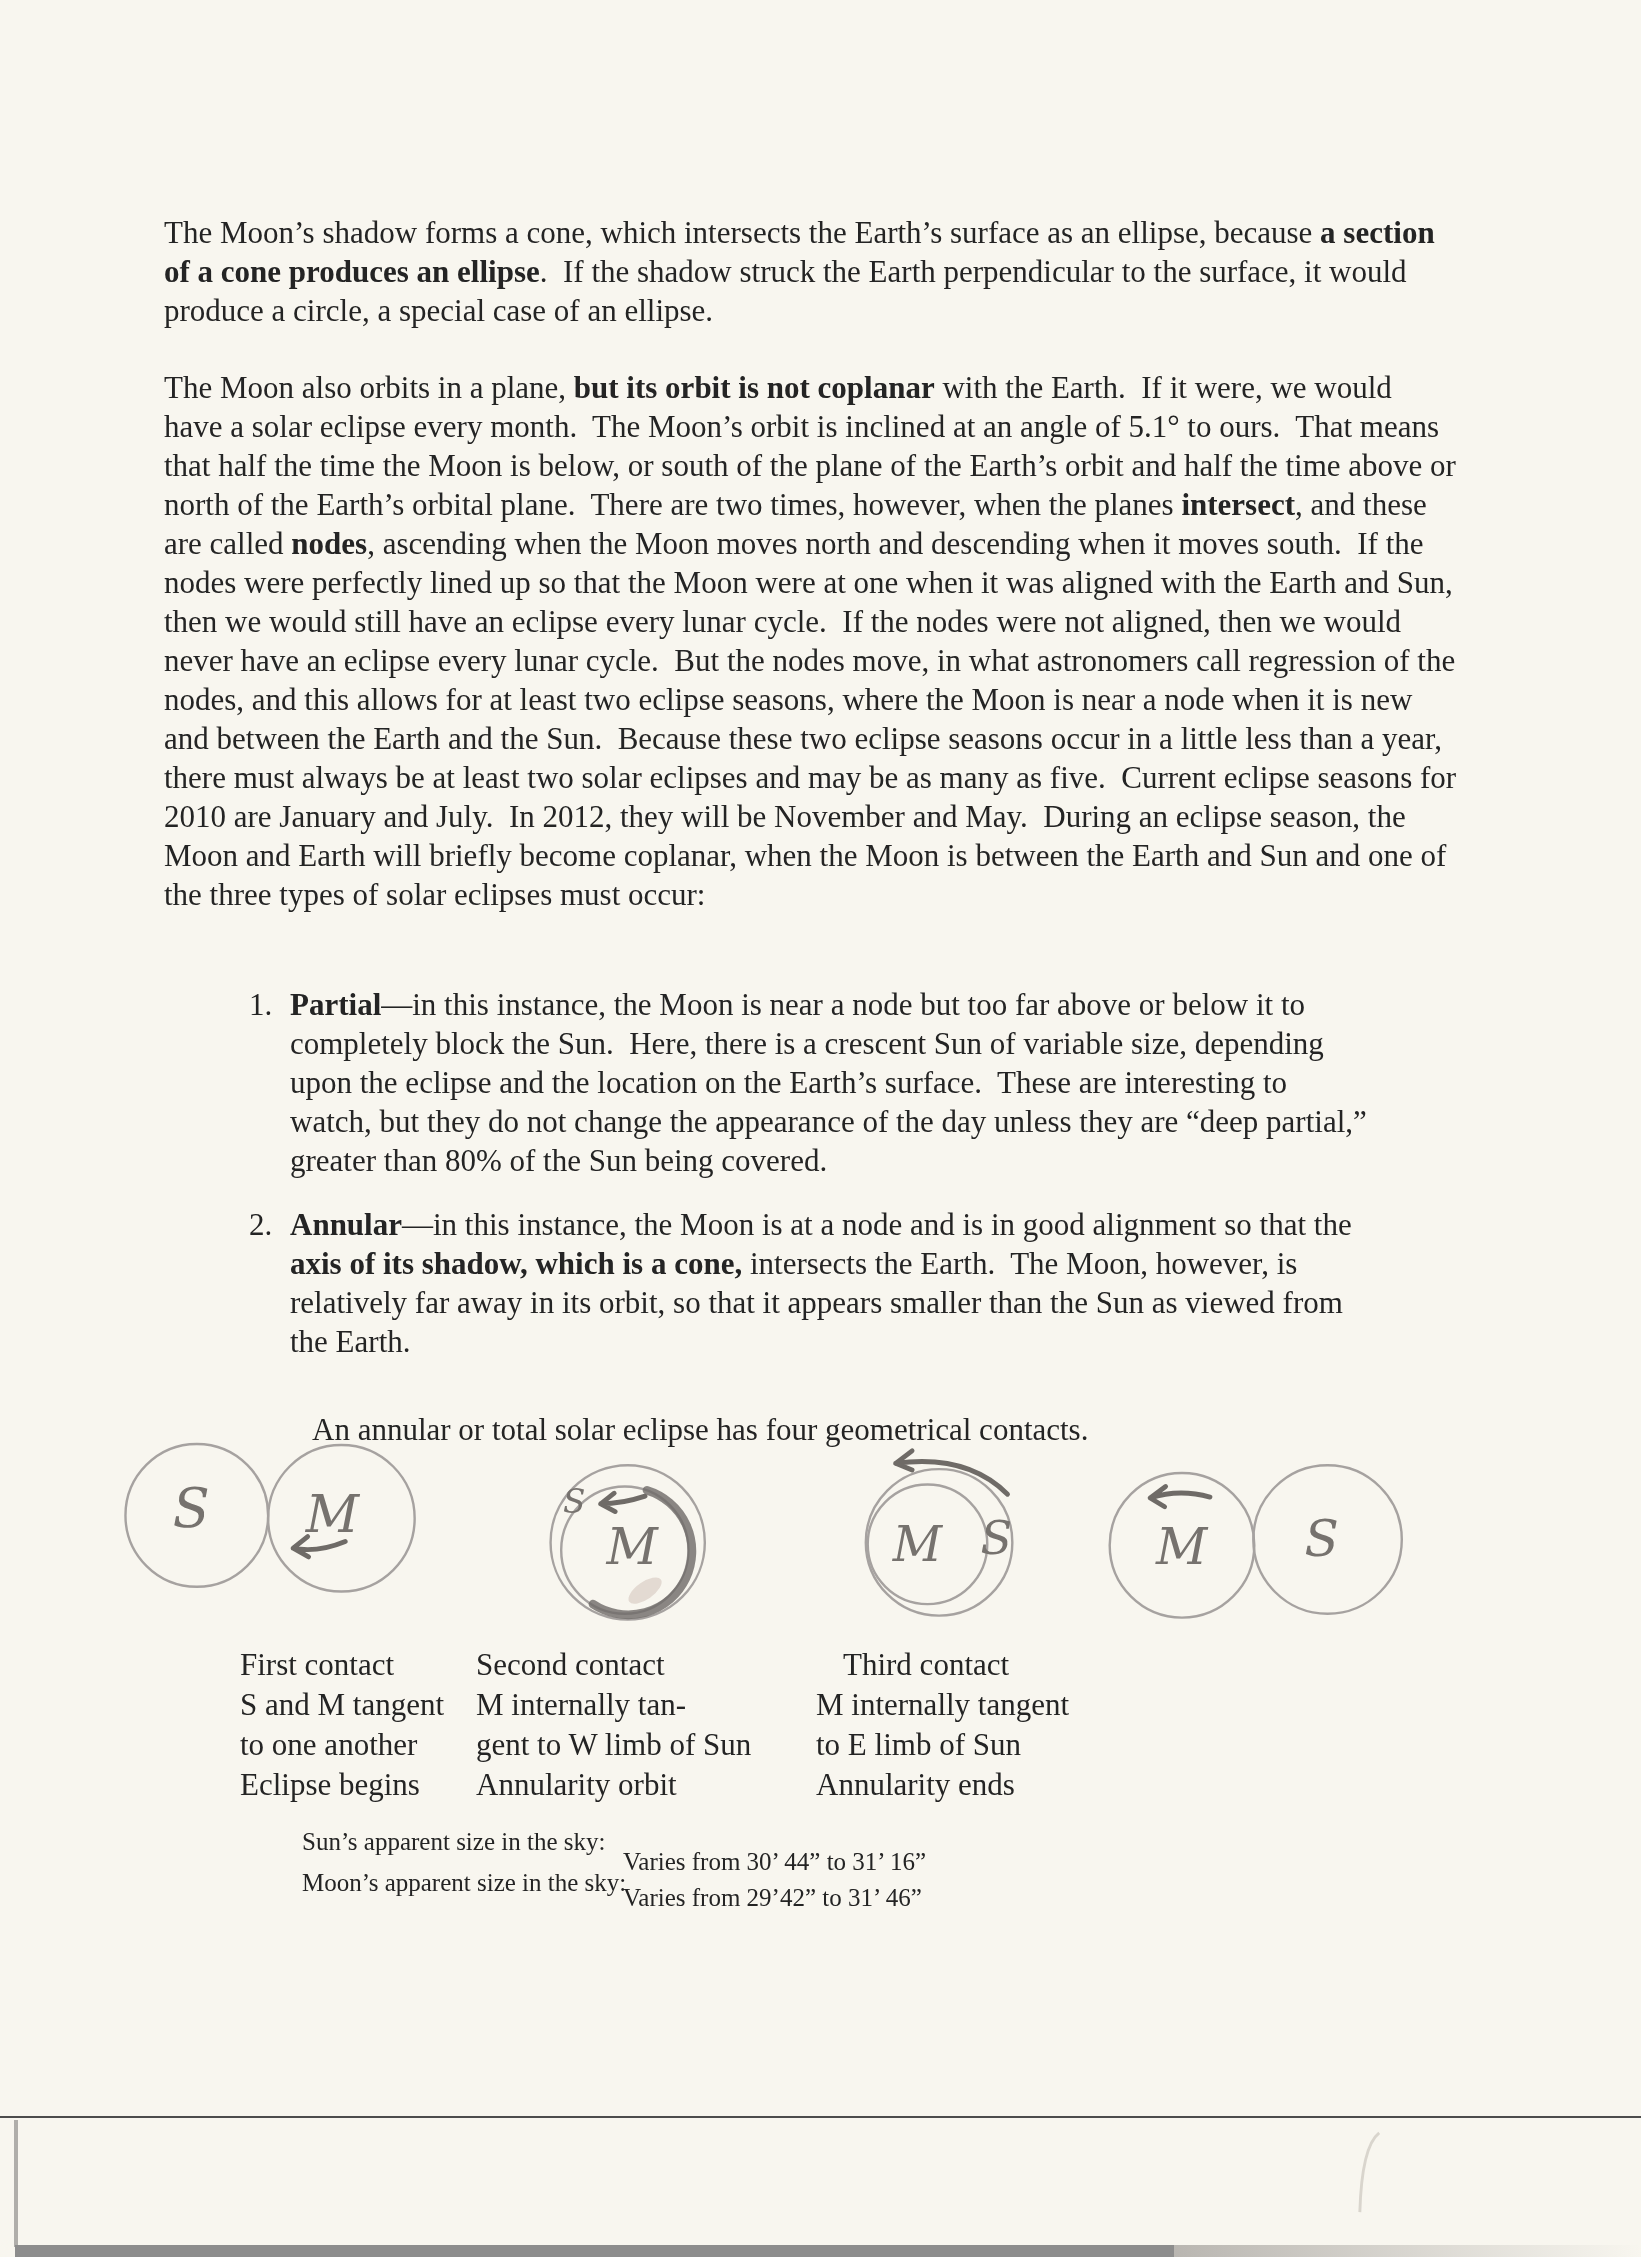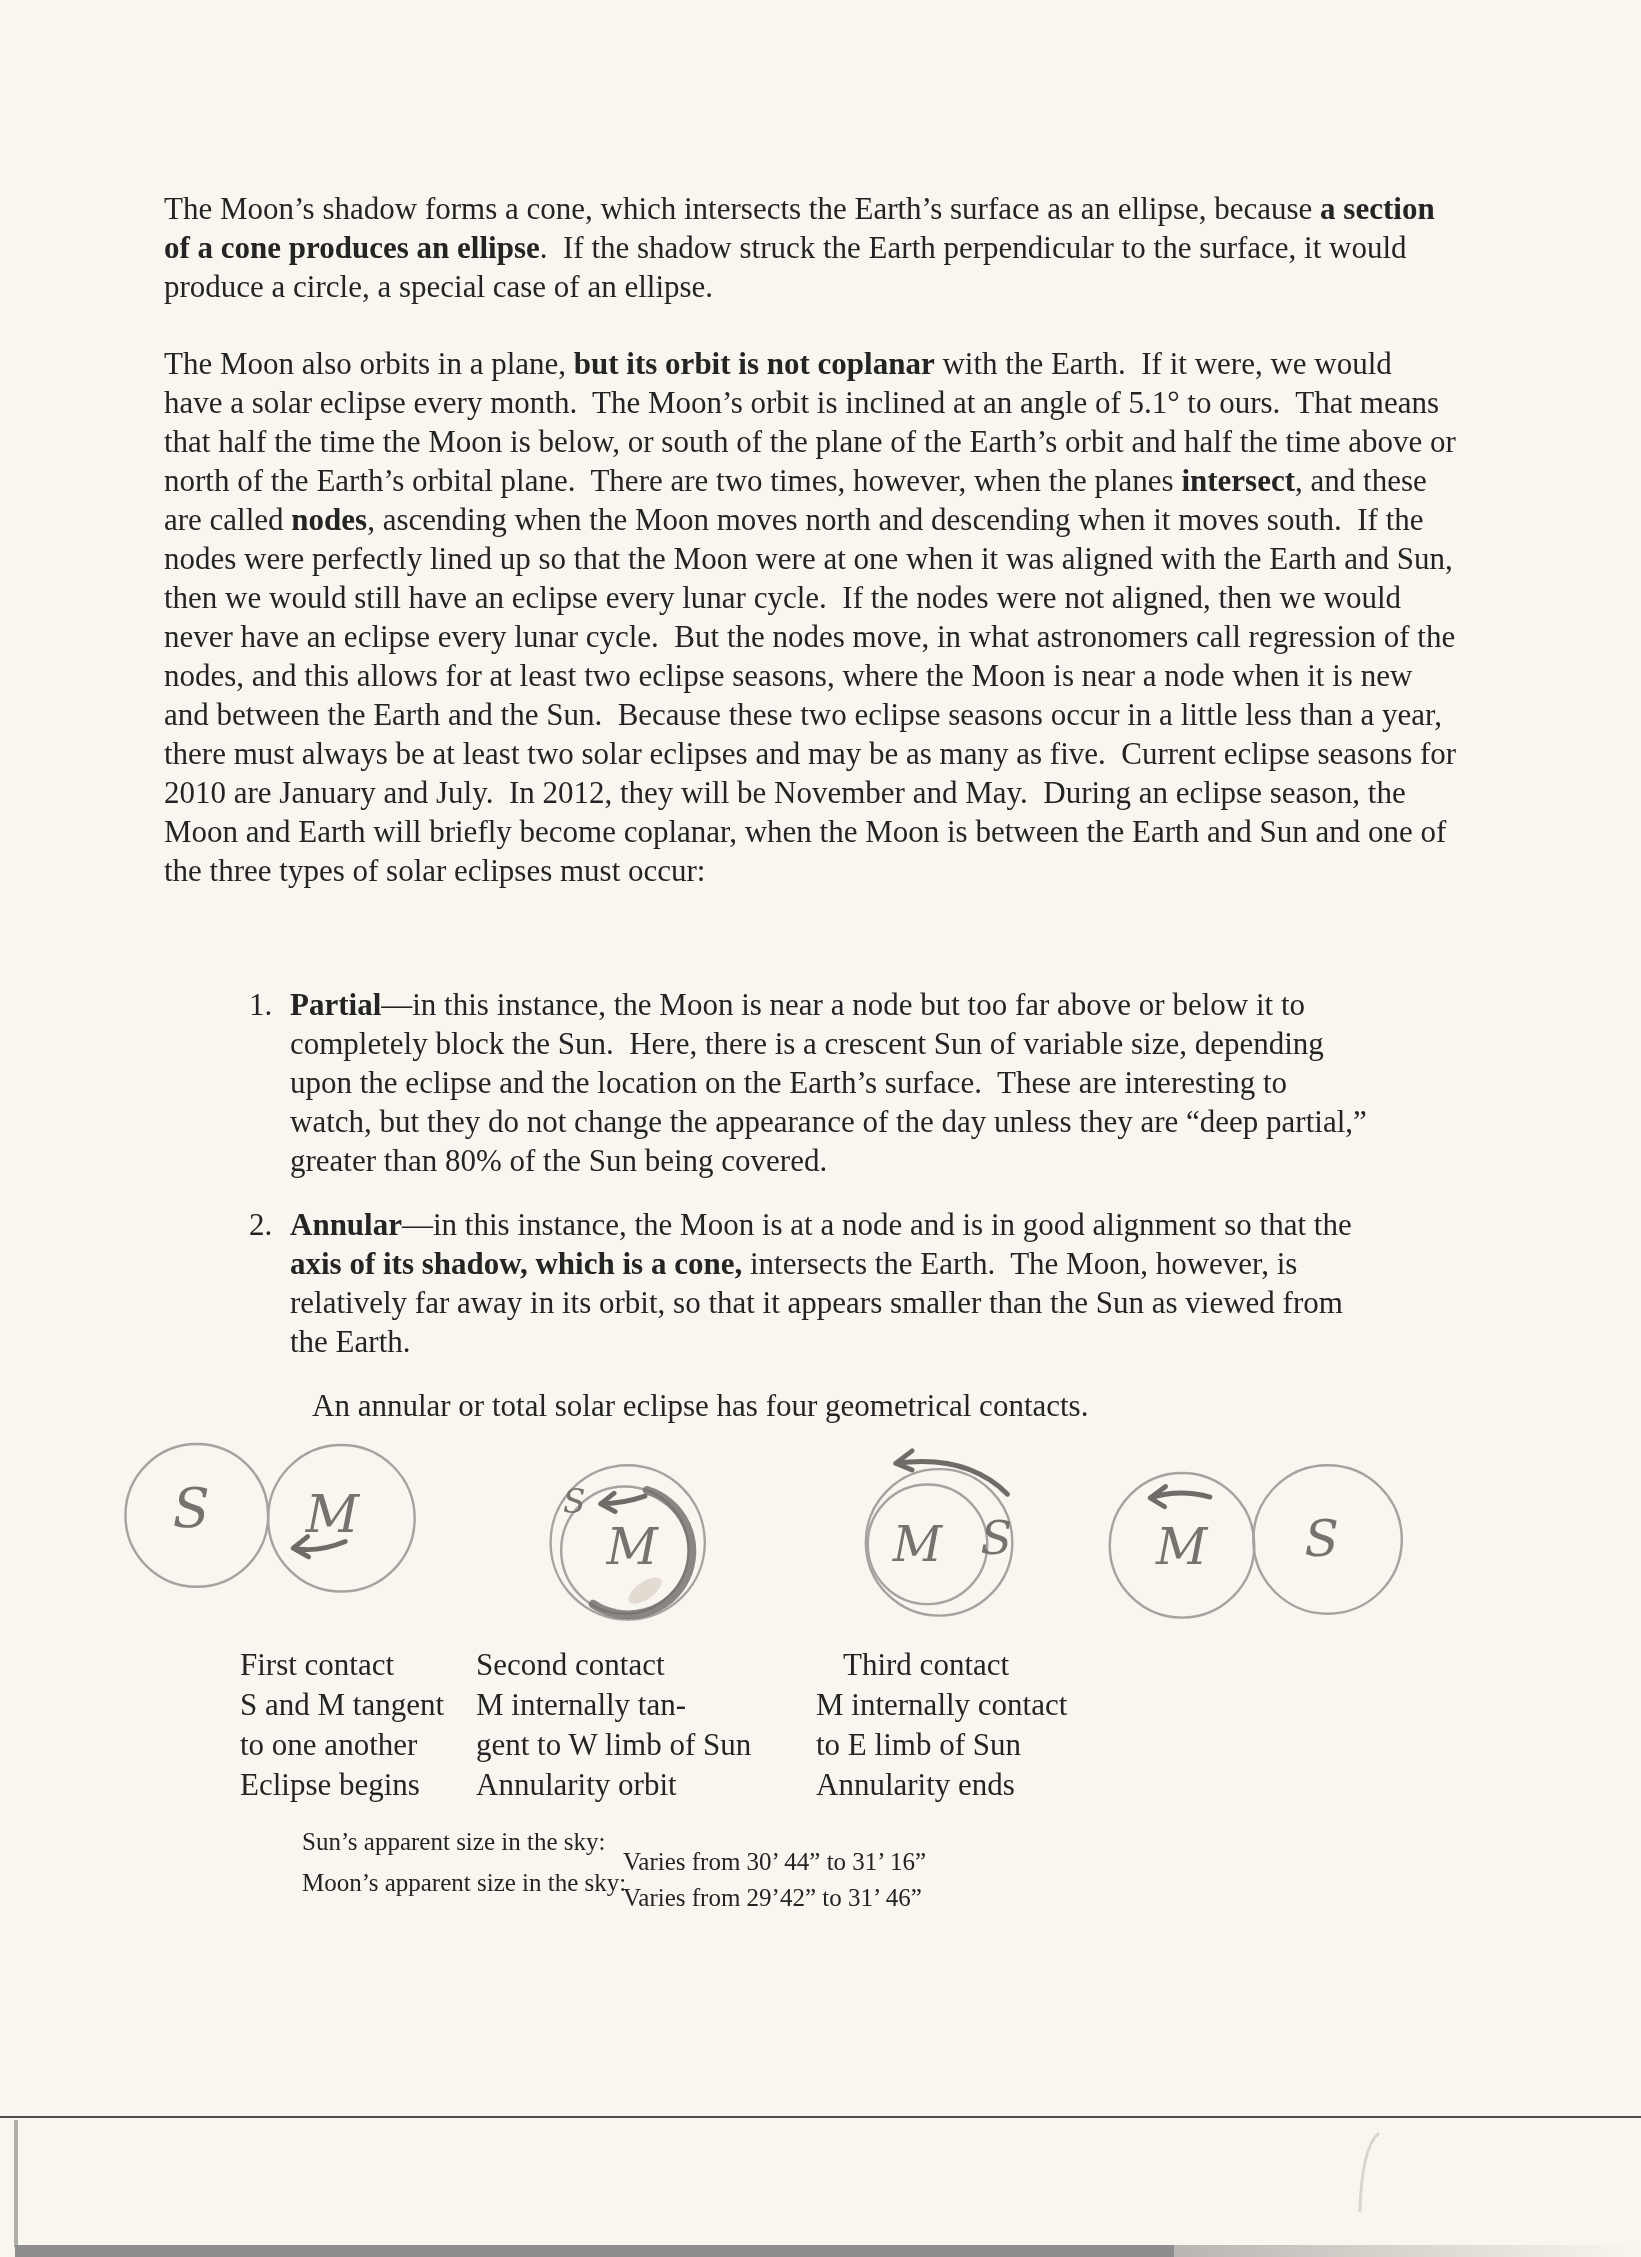--- a/index.html
+++ b/index.html
@@ -9,20 +9,21 @@
     background:#f8f6ef;
     overflow:hidden;
     font-family:"Liberation Serif","DejaVu Serif",serif;
     color:#242424;
   }
   .block{
     position:absolute;
     font-size:31px;
     line-height:39px;
     white-space:pre-wrap;
+    margin-top:24px;
   }
   .b{font-weight:bold;}
   #p1{left:164px;top:189px;width:1294px;}
   #p2{left:164px;top:344px;width:1294px;}
   .list-item{position:absolute;font-size:31px;line-height:39px;white-space:pre-wrap;left:290px;width:1083px;}
   #li1{top:985px;}
   #li2{top:1205px;}
   .num{position:absolute;left:-41px;top:0;}
   #contacts{left:312px;top:1386px;width:1110px;}
   .caption{position:absolute;top:1645px;font-size:31px;line-height:40px;}
@@ -109,21 +110,21 @@
     <div class="cap-line">Eclipse begins</div>
   </div>
   <div class="caption" id="cap2">
     <div class="cap-line">Second contact</div>
     <div class="cap-line">M internally tan-</div>
     <div class="cap-line">gent to W limb of Sun</div>
     <div class="cap-line">Annularity orbit</div>
   </div>
   <div class="caption" id="cap3">
     <div class="cap-line indent1">Third contact</div>
-    <div class="cap-line">M internally contact</div>
+    <div class="cap-line">M internally tangent</div>
     <div class="cap-line">to E limb of Sun</div>
     <div class="cap-line">Annularity ends</div>
   </div>
 
   <div id="sizes">
     <span id="sun-label">Sun’s apparent size in the sky:</span>
     <span id="sun-value">Varies from 30’ 44” to 31’ 16”</span>
     <span id="moon-label">Moon’s apparent size in the sky:</span>
     <span id="moon-value">Varies from 29’42” to 31’ 46”</span>
   </div>

